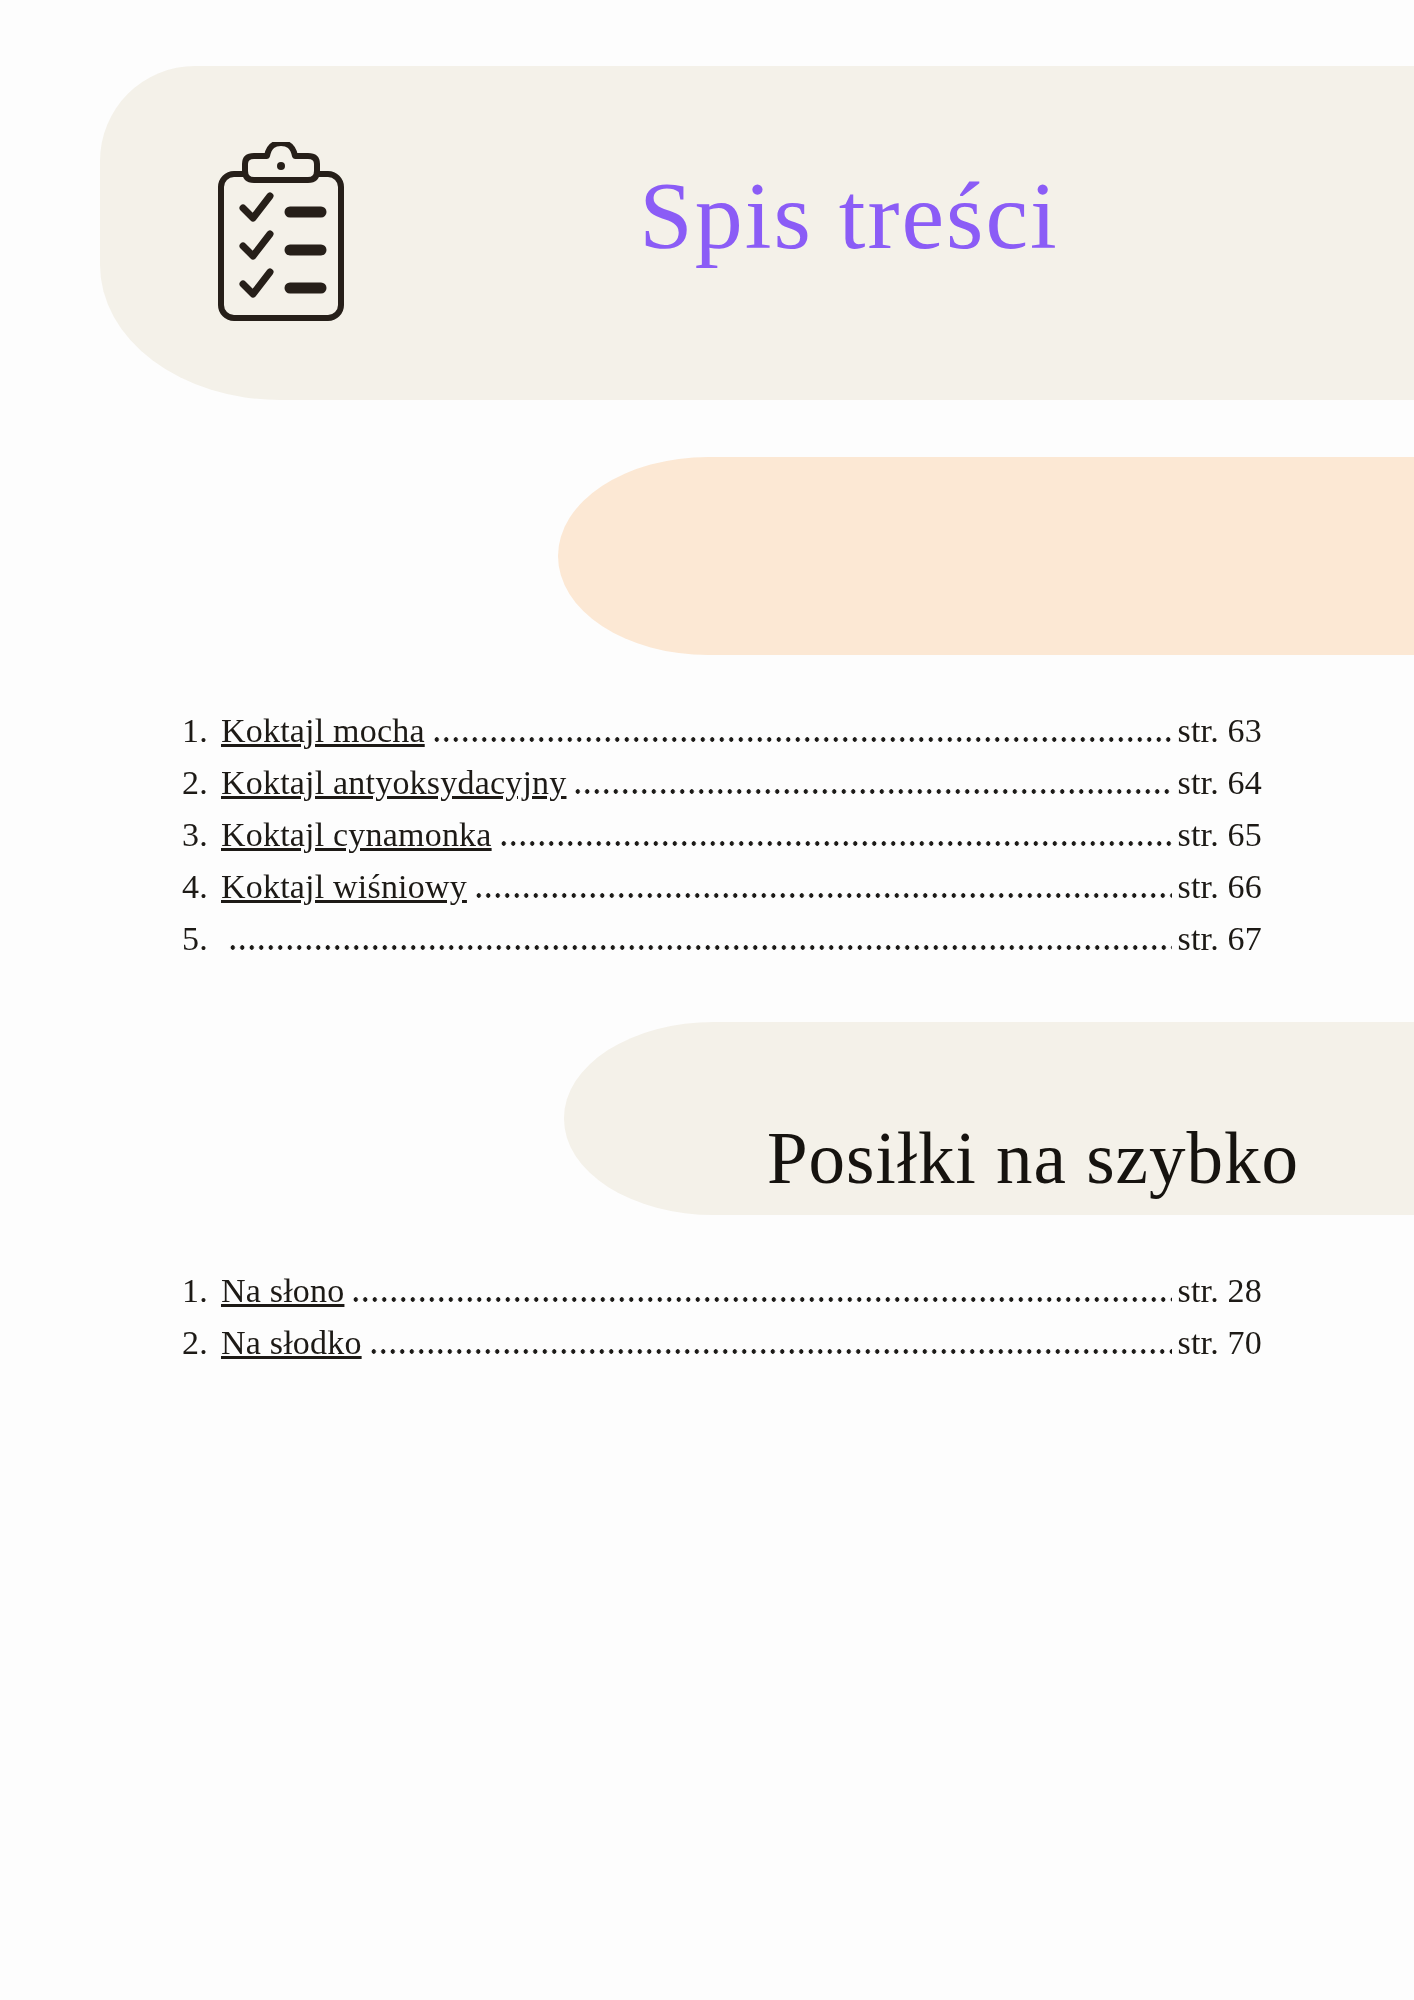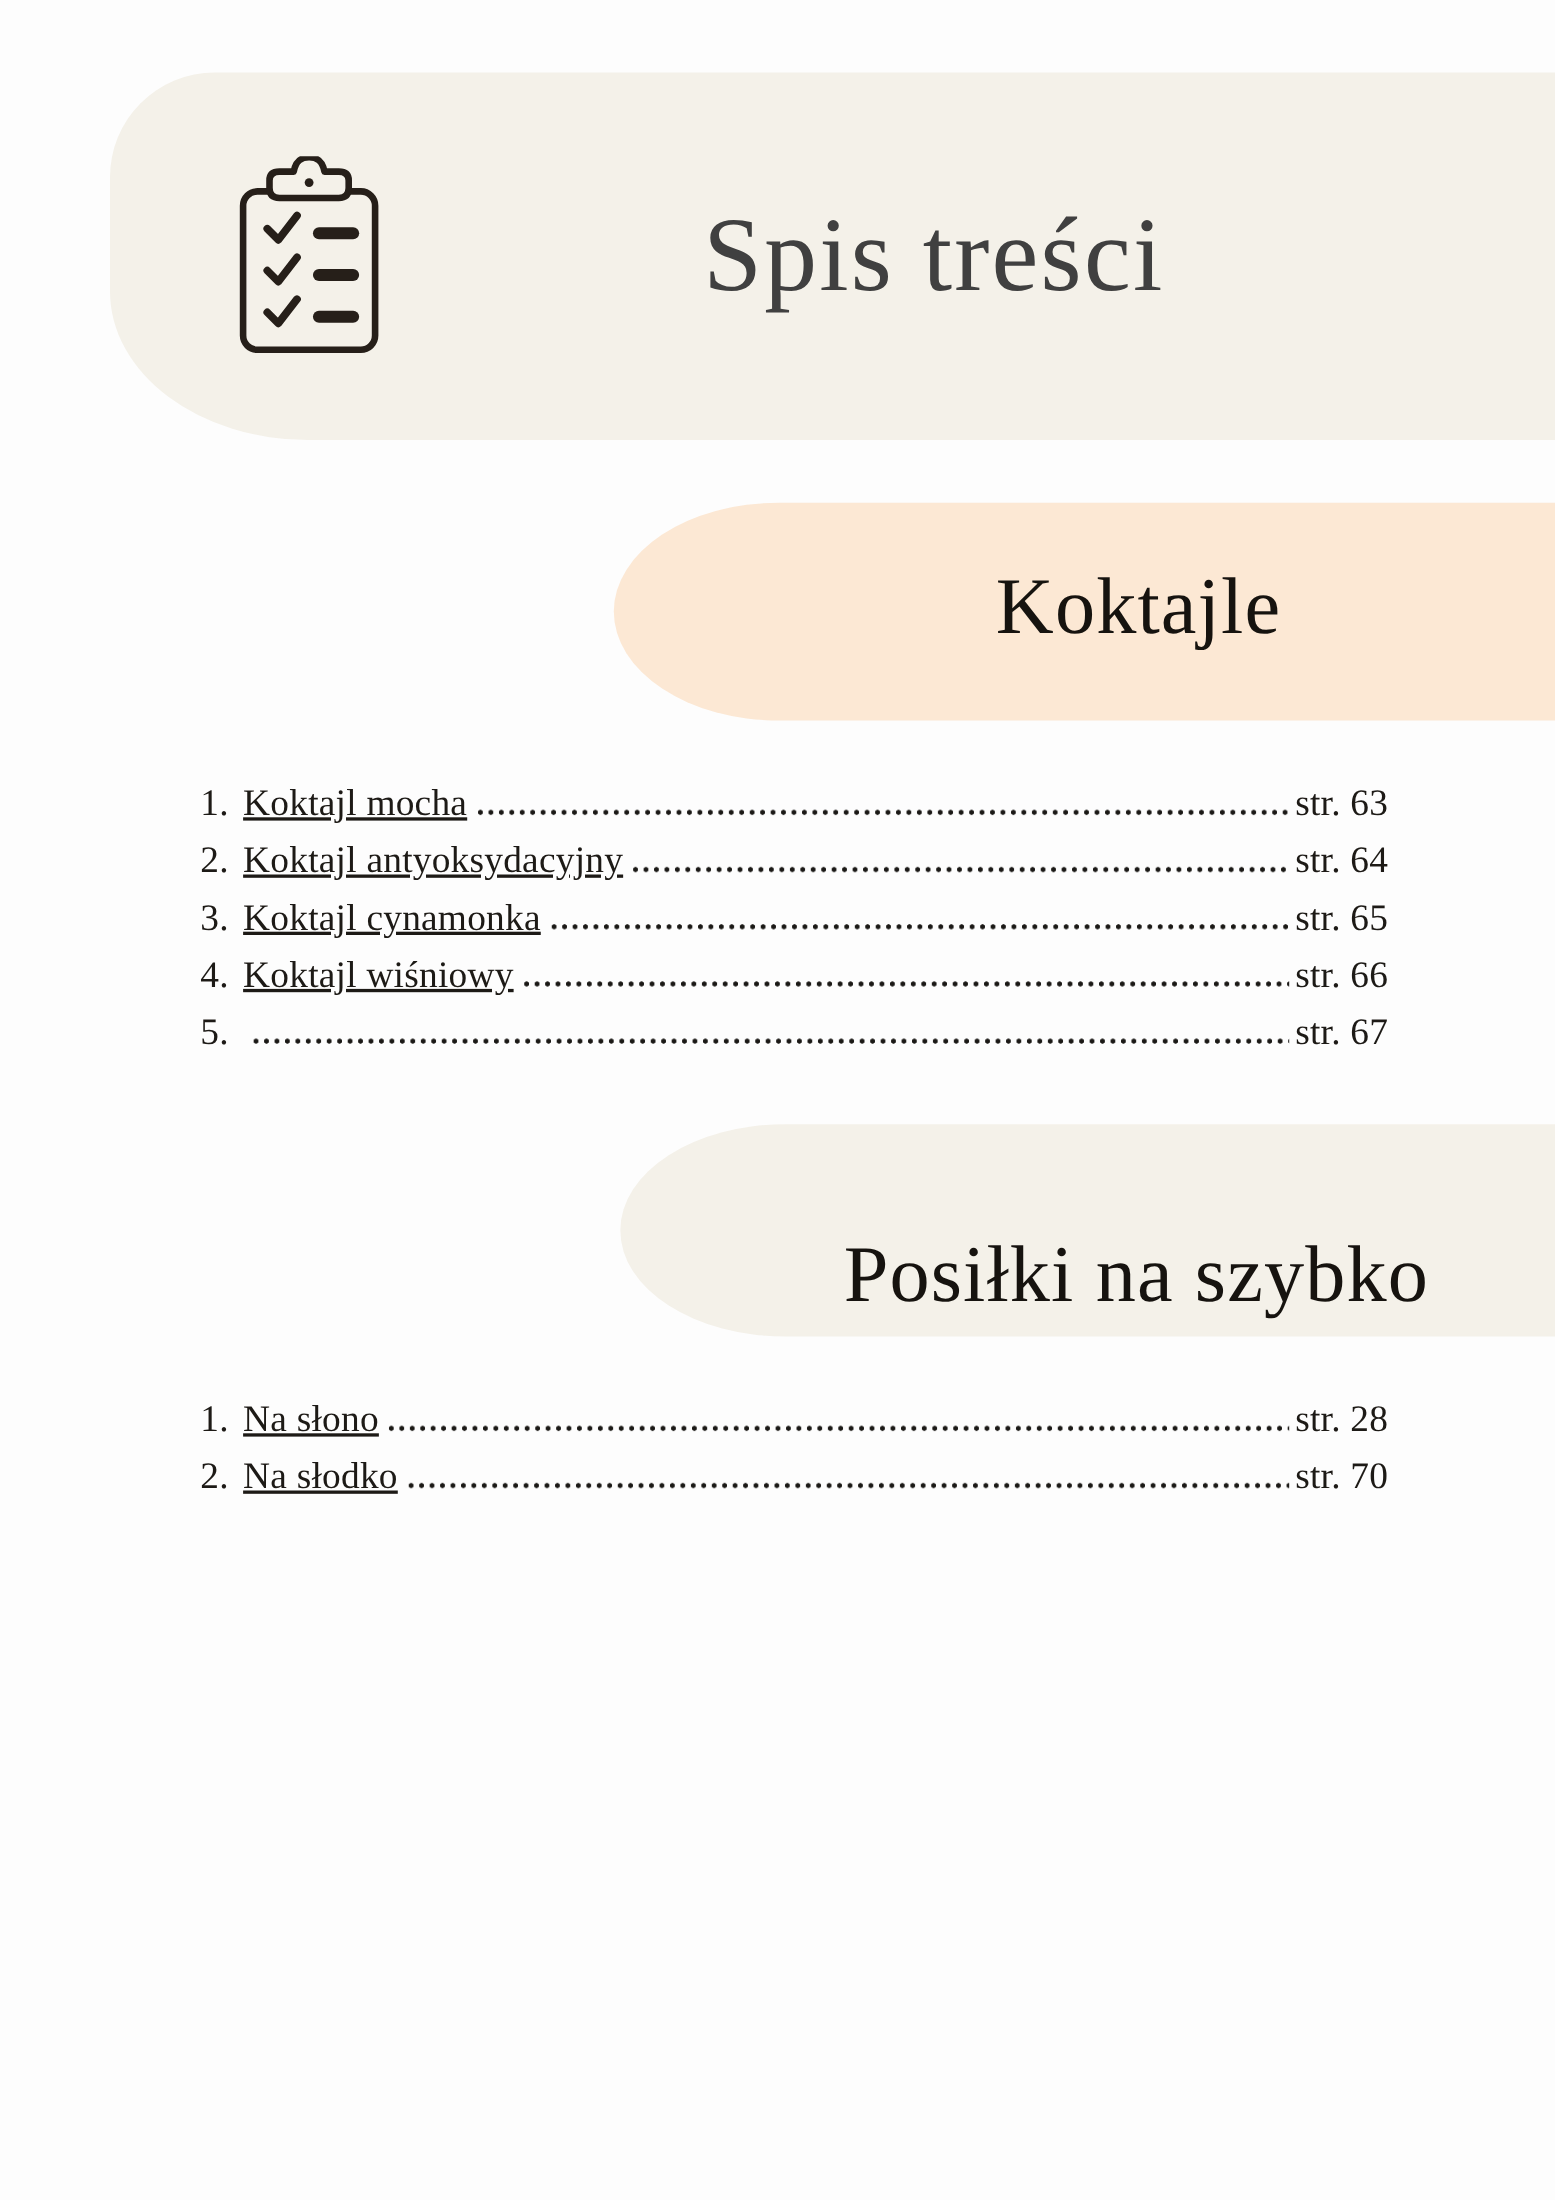--- a/index.html
+++ b/index.html
@@ -28,28 +28,28 @@
     background: var(--cream);
     border-radius: 95px 0 0 180px / 95px 0 0 135px;
   }
   .clipboard-icon {
     position: absolute;
     left: 217px; top: 142px;
     width: 128px; height: 180px;
   }
   .page-title {
     position: absolute;
-    left: 849px; top: 184px;
+    left: 849px; top: 168px;
     transform: translateX(-50%);
     font-size: 96px;
     font-weight: 400;
     line-height: 1;
     letter-spacing: 2px;
     white-space: nowrap;
-    color: #404040;
+    color: #8b5cf6;
   }
 
   
   .section-banner {
     position: absolute;
     right: 0;
     background: var(--peach);
   }
   .banner-koktajle {
     left: 558px; top: 457px; height: 198px;
@@ -122,21 +122,20 @@
     <path d="M26 104 l10 10 l17 -22" stroke="#261F19" stroke-width="7" stroke-linecap="round" stroke-linejoin="round"></path>
     <path d="M26 142 l10 10 l17 -22" stroke="#261F19" stroke-width="7" stroke-linecap="round" stroke-linejoin="round"></path>
     <path d="M73 70 H 104" stroke="#261F19" stroke-width="11" stroke-linecap="round"></path>
     <path d="M73 108 H 104" stroke="#261F19" stroke-width="11" stroke-linecap="round"></path>
     <path d="M73 146 H 104" stroke="#261F19" stroke-width="11" stroke-linecap="round"></path>
   </svg>
 
   <h1 class="page-title">Spis treści</h1>
 
   <div class="section-banner banner-koktajle"></div>
-  <h2 class="section-heading heading-koktajle">Koktajle</h2>
 
   <div class="toc-list list-koktajle">
     <div class="toc-row">
       <span class="toc-num">1.</span>
       <span class="toc-label">Koktajl mocha</span>
       <span class="toc-dots"></span>
       <span class="toc-page">str. 63</span>
     </div>
     <div class="toc-row">
       <span class="toc-num">2.</span>

